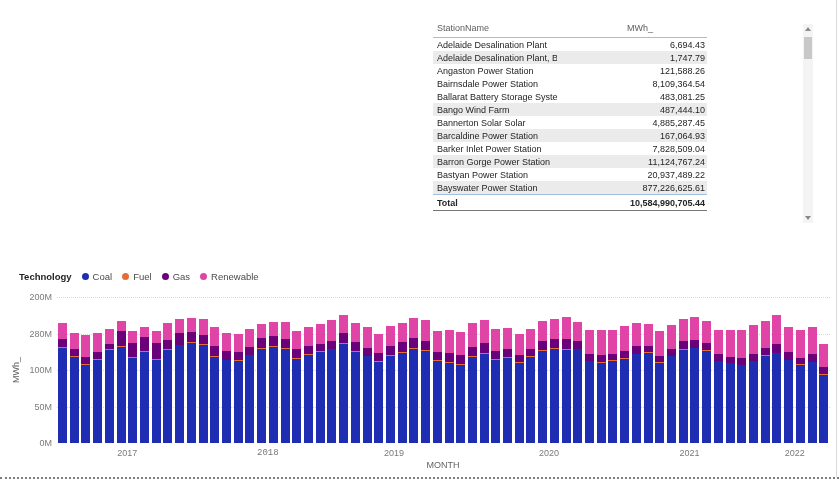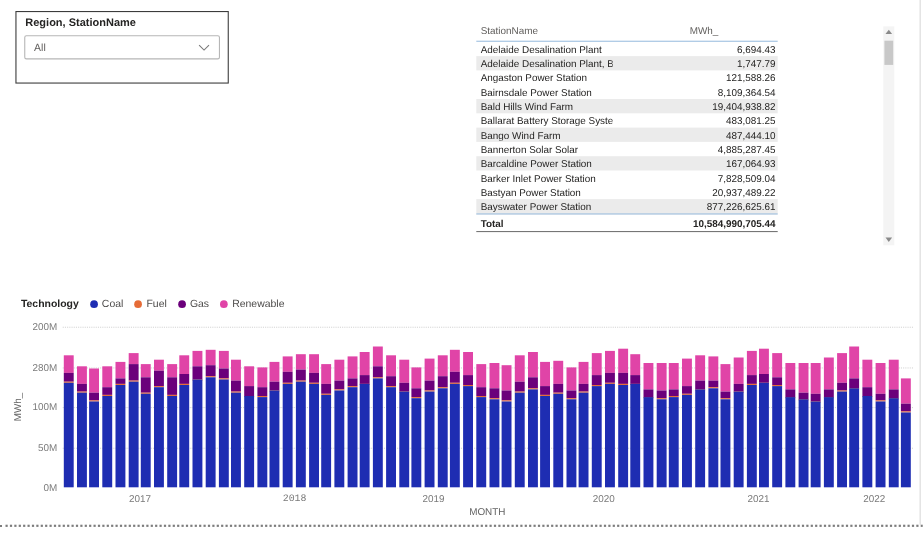--- a/index.html
+++ b/index.html
@@ -49,31 +49,20 @@
 
   
   .page-right{position:absolute;left:836px;top:0;height:477px;width:0;border-left:1px solid #d9d9d9;}
   .page-bottom{position:absolute;left:0;top:477px;width:839px;height:0;border-top:2px dotted #7d7d7d;}
 </style>
 </head>
 <body>
 
 <div id="page">
 
-  <div class="slicer">
-    <div class="slicer-header">Region, StationName</div>
-    <div class="slicer-dd">
-      <span>All</span>
-      <span class="chev">
-        <svg width="11" height="7" viewBox="0 0 11 7">
-            <path d="M1 1 L5.5 5.5 L10 1" fill="none" stroke="#7a7a7a" stroke-width="1"></path>
-          </svg>
-      </span>
-    </div>
-  </div>
 
   <div class="tablewrap">
     <div class="thead">
       <div class="th1">StationName</div>
       <div class="th2">MWh_</div>
     </div>
     <div>
         <div class="trow">
           <div class="tc1">Adelaide Desalination Plant</div>
           <div class="tc2">6,694.43</div>
@@ -83,43 +72,43 @@
           <div class="tc2">1,747.79</div>
         </div>
         <div class="trow">
           <div class="tc1">Angaston Power Station</div>
           <div class="tc2">121,588.26</div>
         </div>
         <div class="trow">
           <div class="tc1">Bairnsdale Power Station</div>
           <div class="tc2">8,109,364.54</div>
         </div>
-        <div class="trow alt">
-          <div class="tc1">Bald Hills Wind Farm</div>
-          <div class="tc2">19,404,938.82</div>
-        </div>
         <div class="trow">
           <div class="tc1">Ballarat Battery Storage System</div>
           <div class="tc2">483,081.25</div>
         </div>
         <div class="trow alt">
           <div class="tc1">Bango Wind Farm</div>
           <div class="tc2">487,444.10</div>
         </div>
         <div class="trow">
           <div class="tc1">Bannerton Solar Solar</div>
           <div class="tc2">4,885,287.45</div>
         </div>
         <div class="trow alt">
           <div class="tc1">Barcaldine Power Station</div>
           <div class="tc2">167,064.93</div>
         </div>
         <div class="trow">
           <div class="tc1">Barker Inlet Power Station</div>
           <div class="tc2">7,828,509.04</div>
+        </div>
+        <div class="trow alt">
+          <div class="tc1">Barron Gorge Power Station</div>
+          <div class="tc2">11,124,767.24</div>
         </div>
         <div class="trow">
           <div class="tc1">Bastyan Power Station</div>
           <div class="tc2">20,937,489.22</div>
         </div>
         <div class="trow alt last">
           <div class="tc1">Bayswater Power Station</div>
           <div class="tc2">877,226,625.61</div>
         </div>
       </div>

